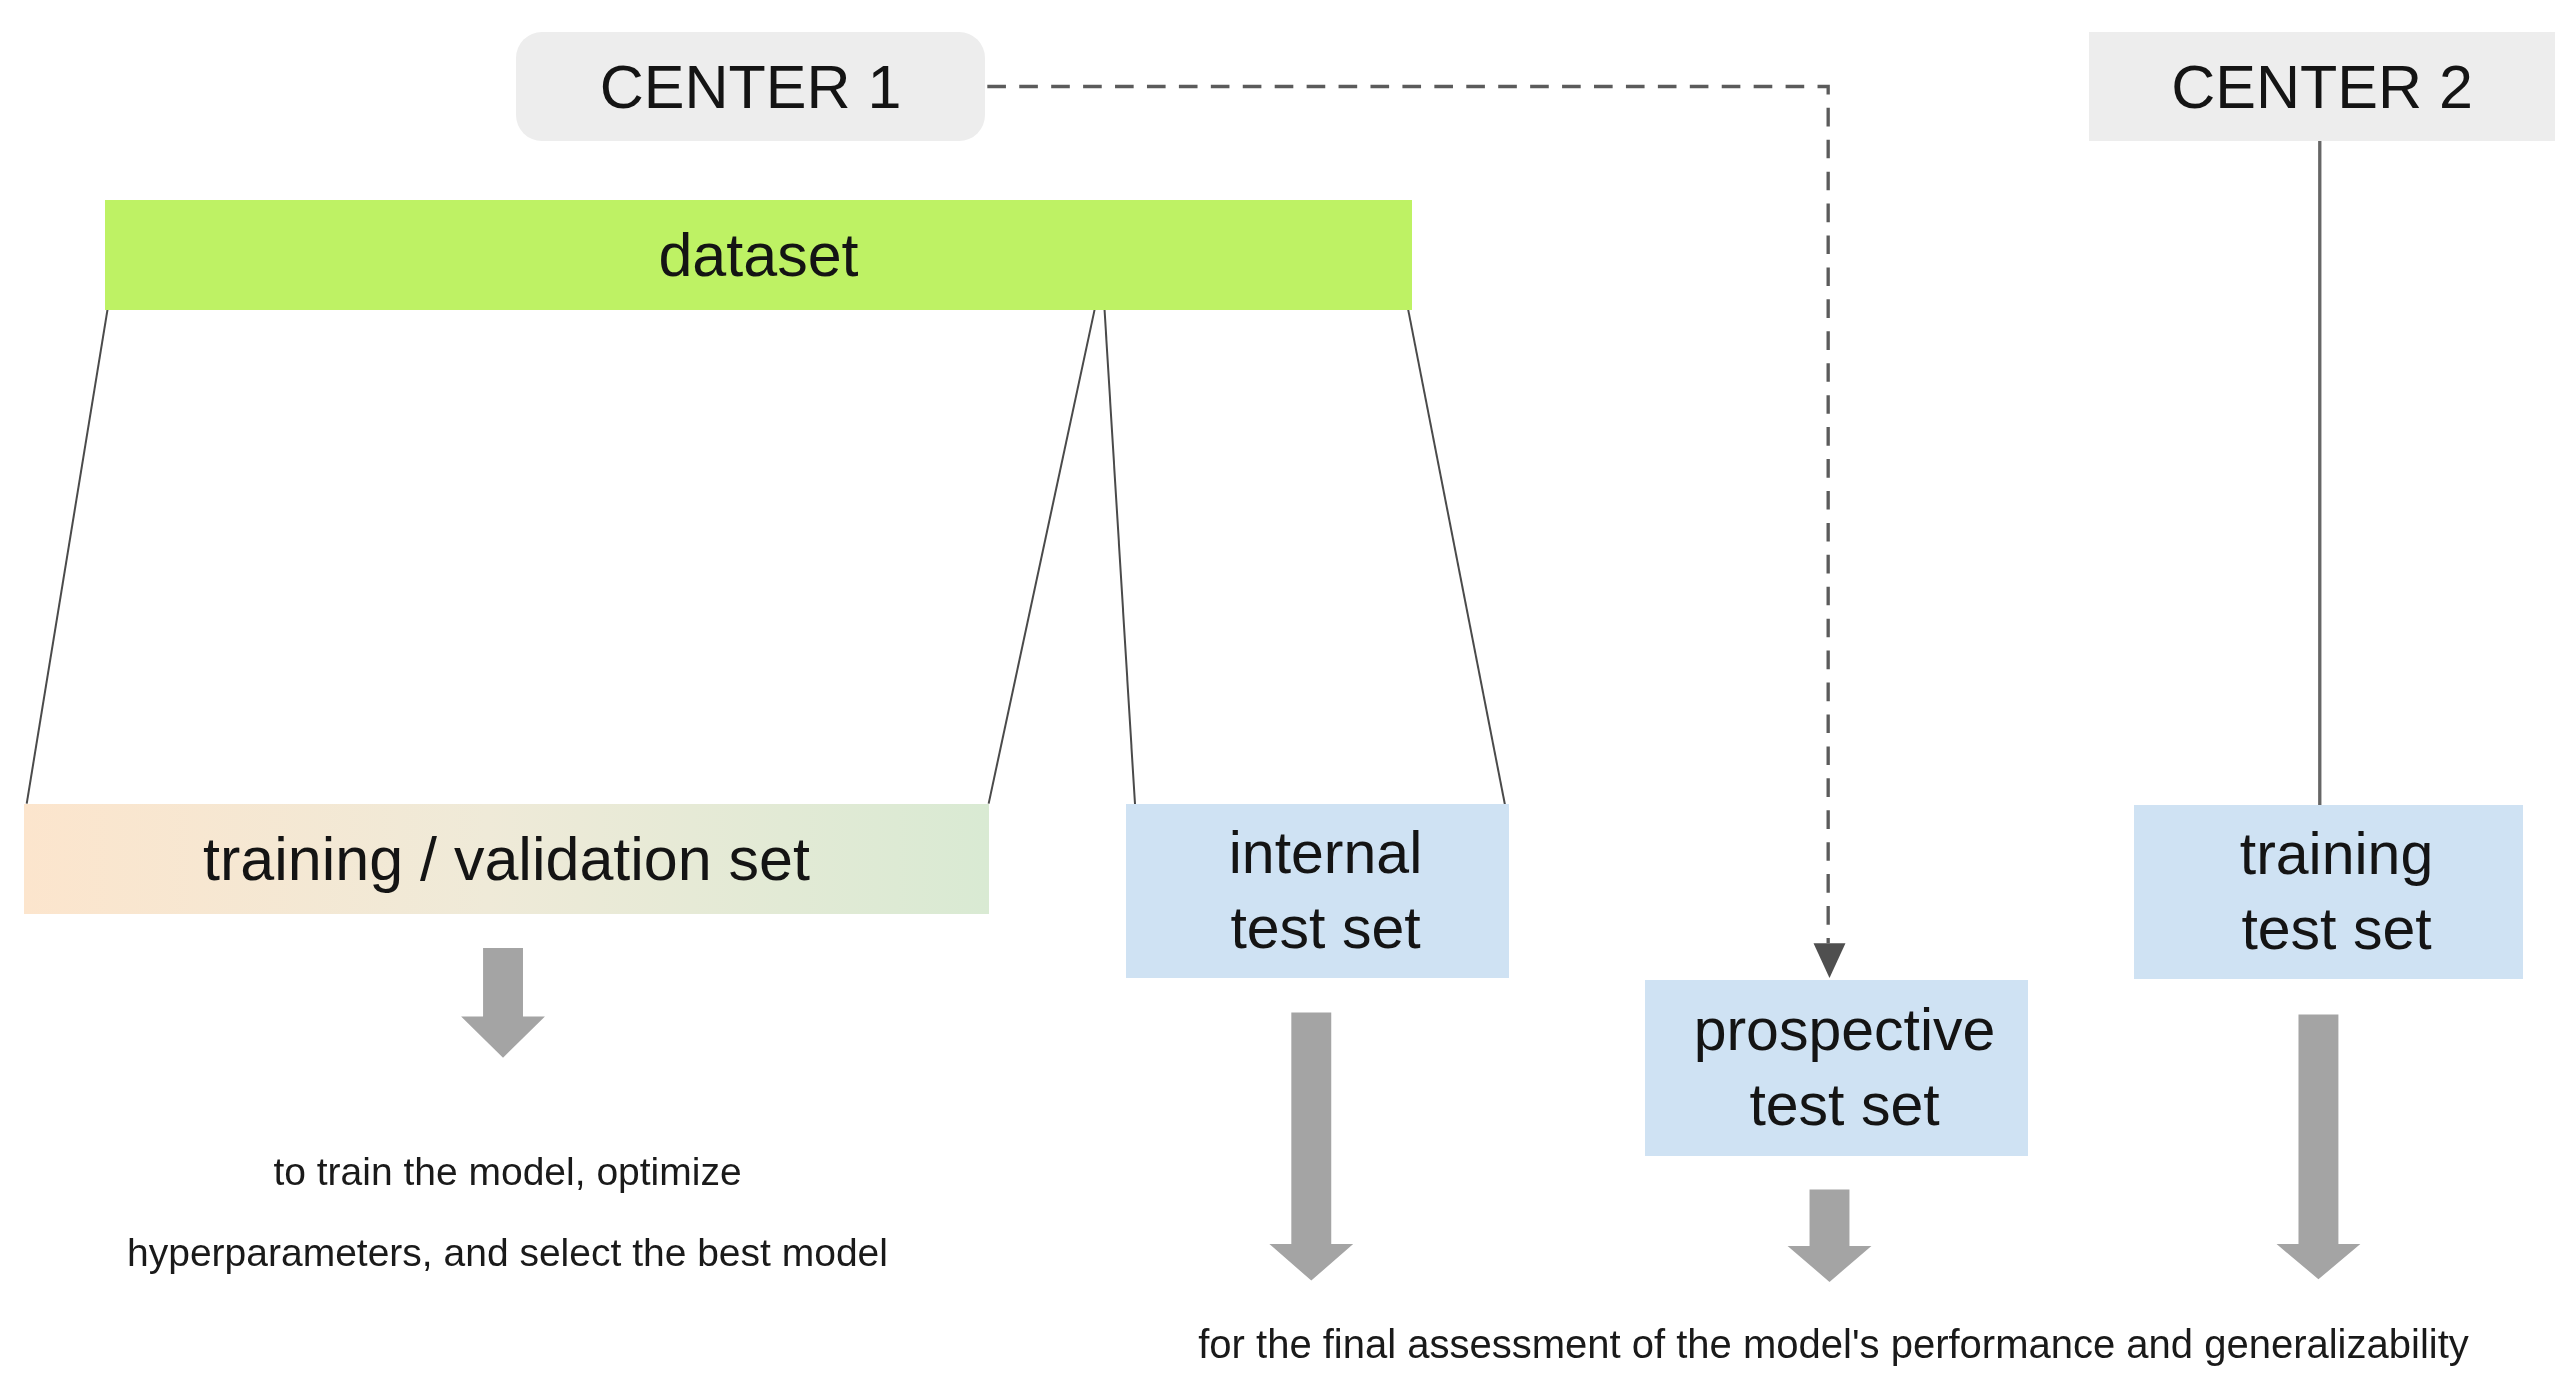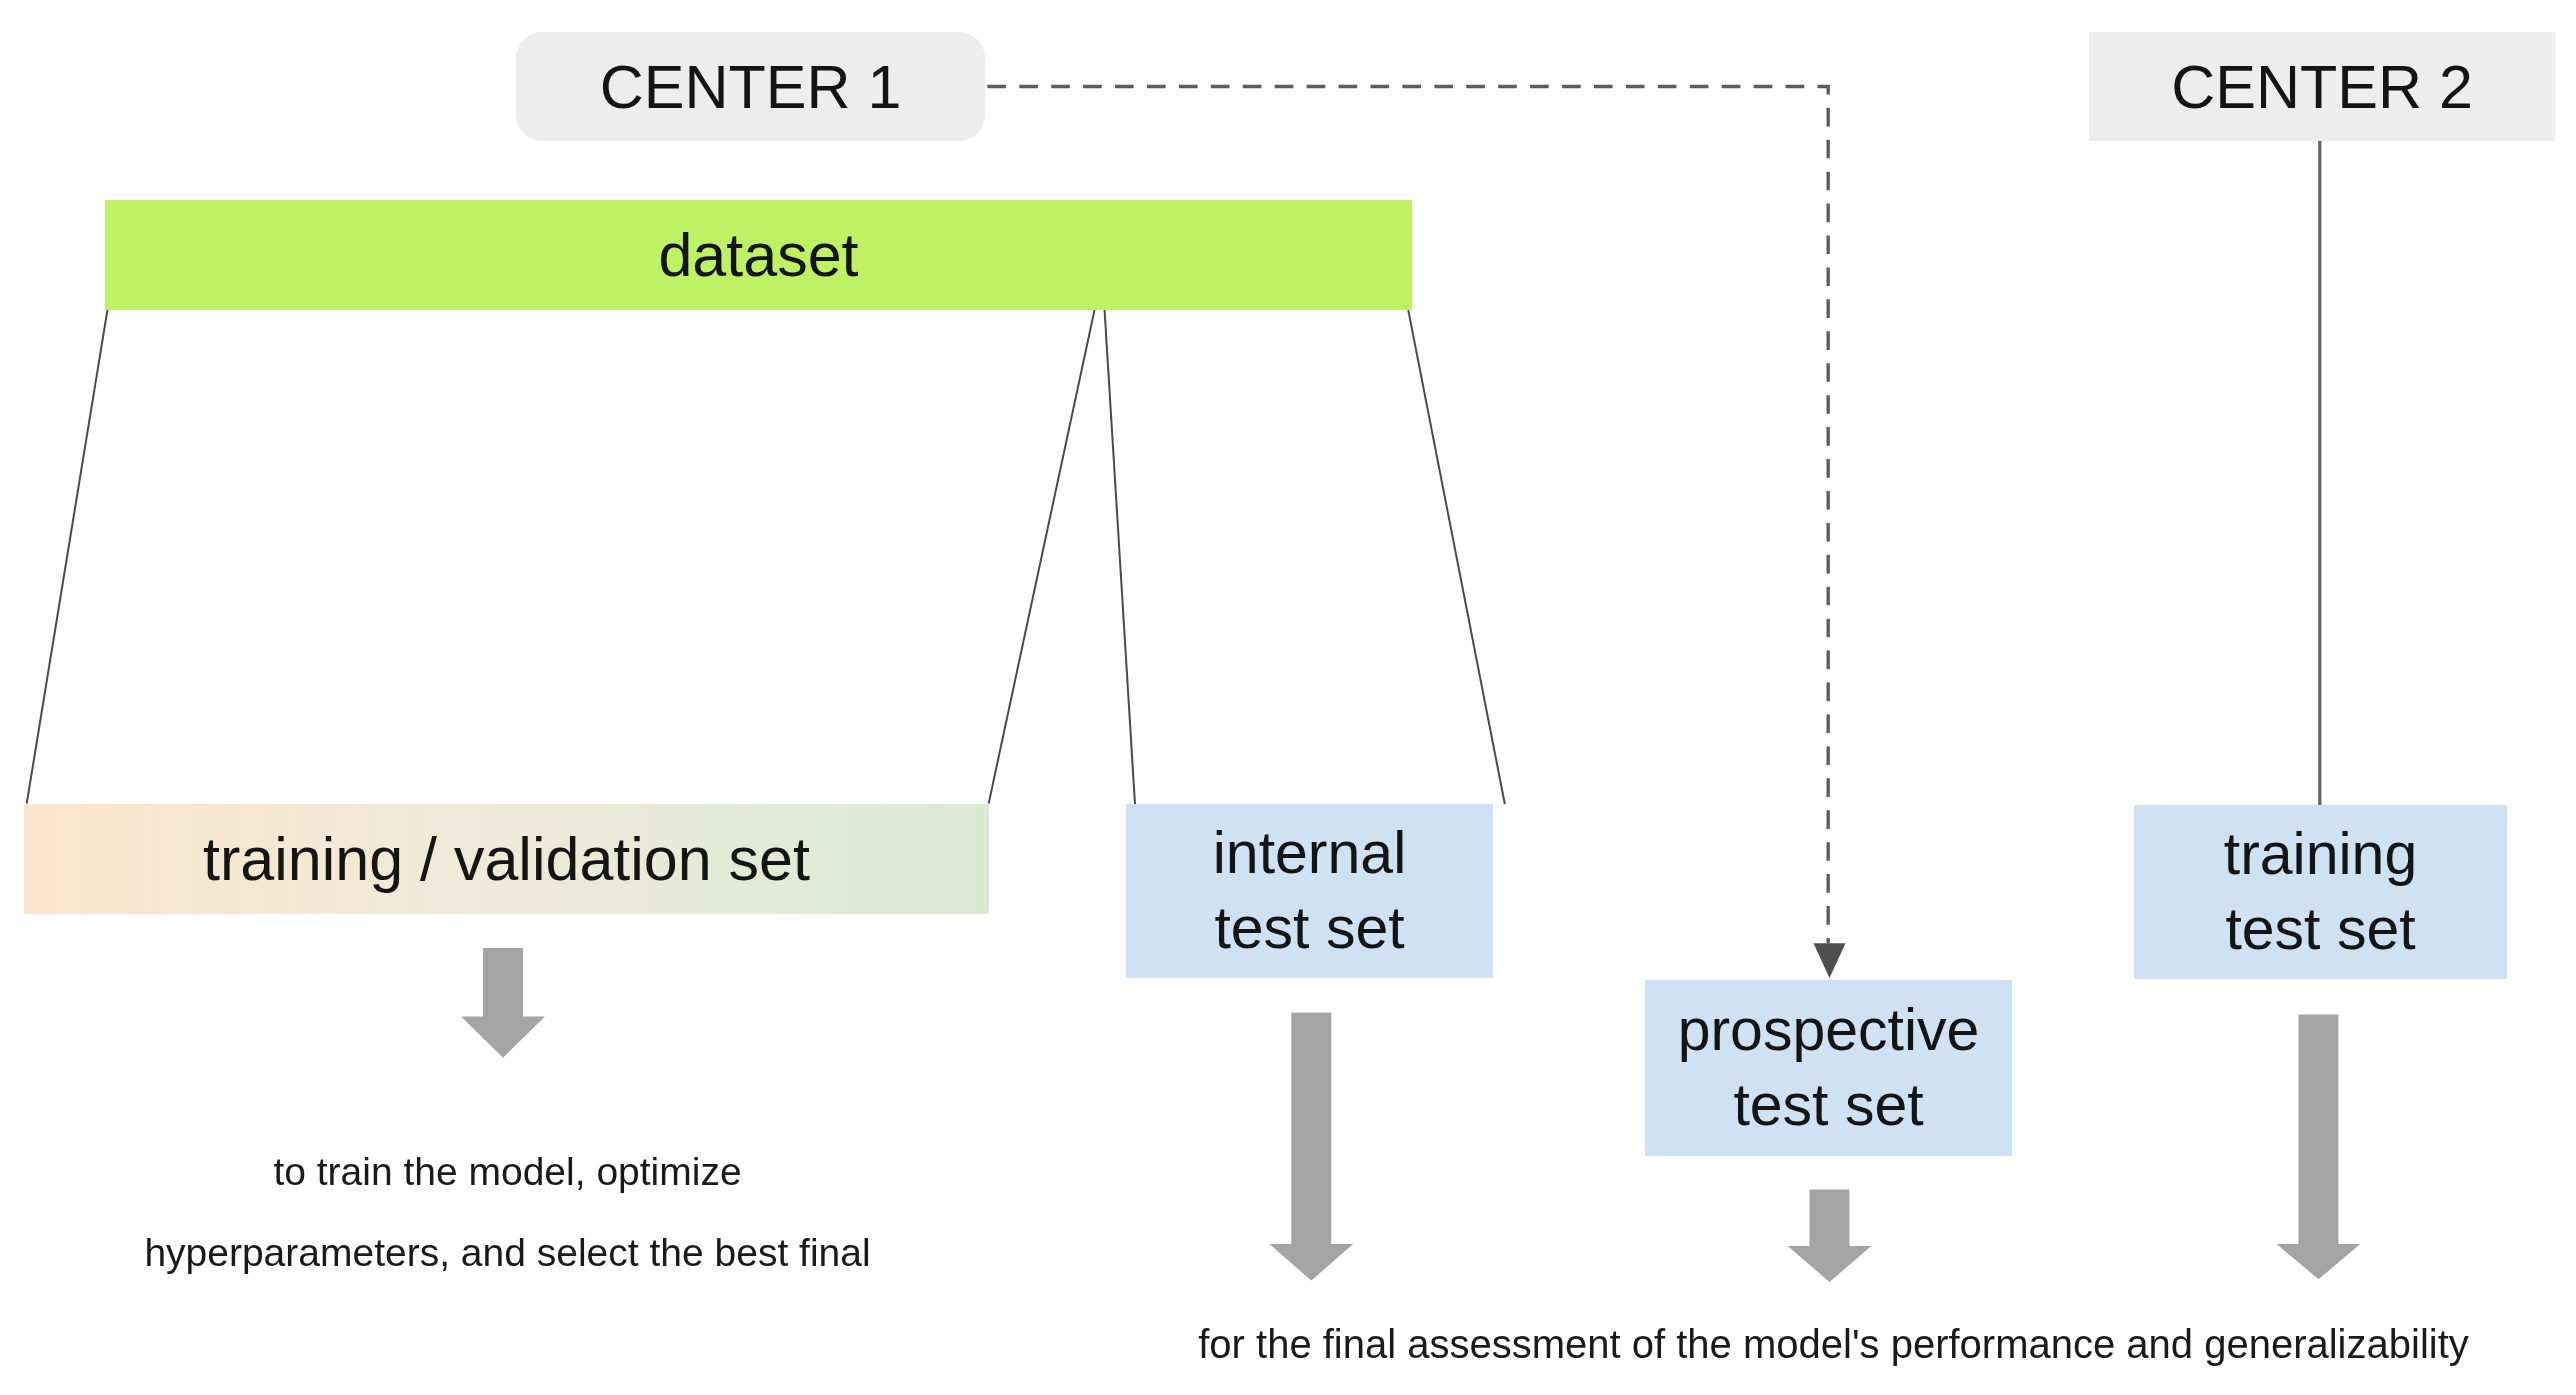--- a/index.html
+++ b/index.html
@@ -19,20 +19,21 @@
   .gray-node{background:#ededed;font-size:61px;}
   .dataset-node{background:#bef264;font-size:61px;}
   .training-node{
     background:linear-gradient(90deg,#fce5cd 0%,#efead8 48%,#d9ead3 100%);
     font-size:61px;
   }
   .blue-node{
     background:#cfe2f3;
     font-size:59px;line-height:75px;
     flex-direction:column;
+    padding-left:16px;
   }
   .note{
     position:absolute;color:#1a1a1a;text-align:center;
   }
   .note-left{left:40px;top:1131px;width:935px;font-size:39px;line-height:81px;}
   .note-bottom{left:1091px;top:1321px;width:1485px;font-size:40px;line-height:47px;}
 </style>
 </head>
 <body>
 
@@ -82,21 +83,21 @@
     <span>test set</span>
   </div>
 
   <div class="node blue-node" style="left:2134px;top:805px;width:373px;height:174px;">
     <span>training</span>
     <span>test set</span>
   </div>
 
   <div class="note note-left">
     <div>to train the model, optimize</div>
-    <div>hyperparameters, and select the best final</div>
+    <div>hyperparameters, and select the best model</div>
   </div>
 
   <div class="note note-bottom">
     <div>for the final assessment of the model's performance and generalizability</div>
   </div>
 
 </div>
 
 
 </body></html>

